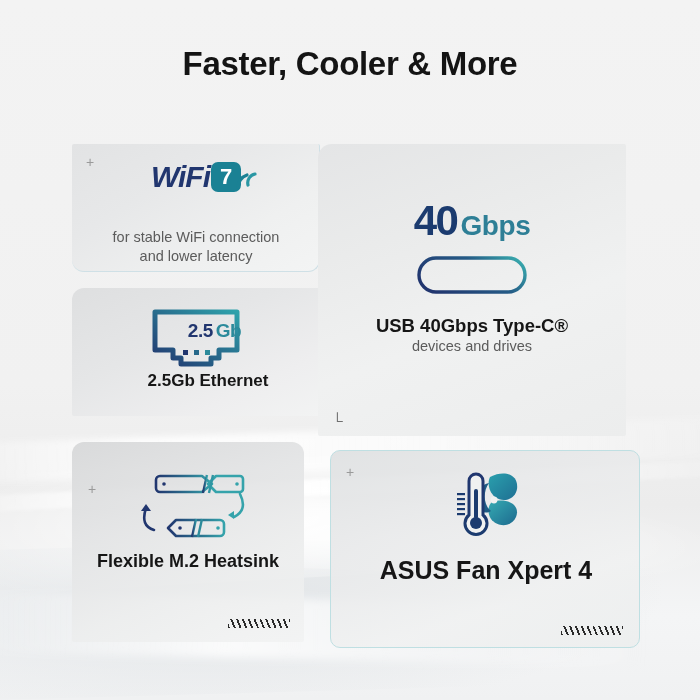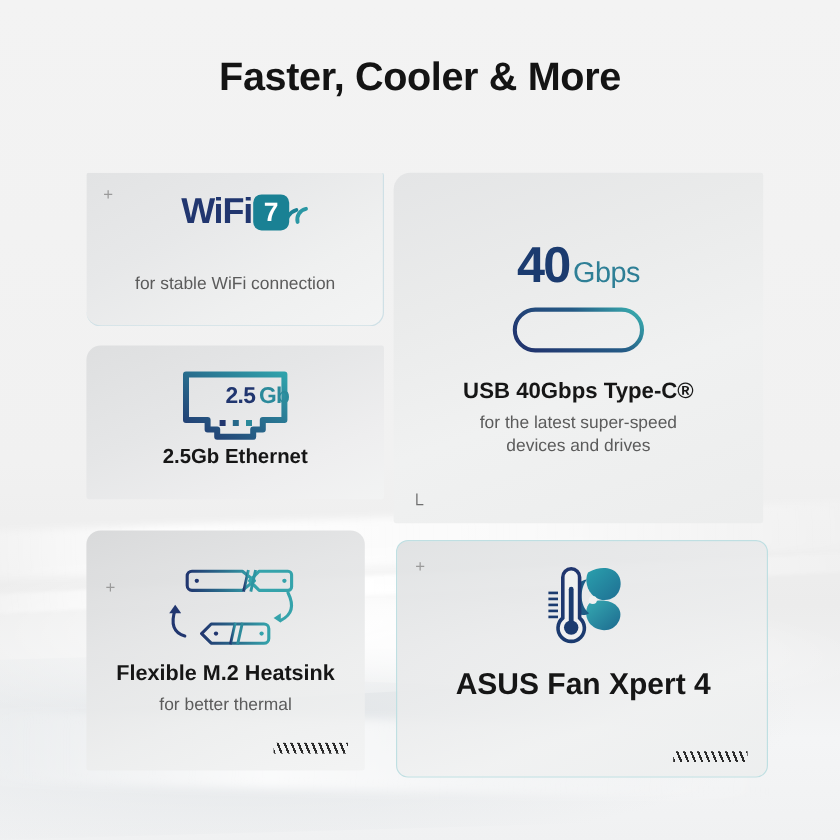--- a/index.html
+++ b/index.html
@@ -97,55 +97,55 @@
     border-right:1px solid #cfe0e6;
     border-bottom:1px solid #cfe0e6;
   }
   #card-wifi .plus-mark { left:14px; top:11px; }
   .wifi-logo {
     position:absolute; left:0; top:18px; width:248px;
     display:flex; justify-content:center; align-items:flex-start;
   }
   .wifi-word {
     font-size:30px; font-weight:bold; color:#21366f;
-    letter-spacing:-1px; line-height:1;
+    letter-spacing:-1px; line-height:1;font-style:italic;
   }
   .wifi7badge {
     position:relative; width:30px; height:30px;
     background:#1a8194; border-radius:7px;
     display:flex; align-items:center; justify-content:center;
     margin-left:1px;
   }
   .wifi7badge span {
     color:#ffffff; font-size:22px; font-weight:bold; line-height:1;
     margin-top:-1px;
   }
   .wifi-arcs { position:absolute; left:calc(50% + 40px); top:10px; }
 
   
   #card-eth {
     left:72px; top:288px; width:248px; height:128px;
     background:linear-gradient(155deg,#dedfe0 0%,#e5e6e7 40%,#eeeeef 75%,#f2f3f3 100%);
     border-radius:12px 2px 2px 2px;
   }
   .eth-icon { position:absolute; left:0; top:18px; width:248px; text-align:center; }
-  .eth-label { position:absolute; left:0; top:82px; width:248px; }
+  .eth-label { position:absolute; left:12px; top:82px; width:248px; }
 
   
   #card-usb {
-    left:328px; top:144px; width:308px; height:292px;
+    left:318px; top:144px; width:308px; height:292px;
     background:linear-gradient(160deg,#e4e5e6 0%,#eaebeb 30%,#f0f1f1 60%,#eceded 100%);
     border-radius:14px 2px 2px 2px;
   }
   .usb-speed {
     position:absolute; left:0; top:56px; width:308px;
     display:flex; justify-content:center; align-items:baseline;
   }
   .usb-40 { font-size:42px; font-weight:bold; color:#1b3b6f; letter-spacing:-1.5px; line-height:1; }
-  .usb-gbps { font-size:24px; font-weight:normal; color:#2e7f96; letter-spacing:-0.4px; margin-left:3px; line-height:1; }
+  .usb-gbps { font-size:28px; font-weight:bold; color:#2e7f96; letter-spacing:-0.4px; margin-left:3px; line-height:1; }
   .usb-port { position:absolute; left:0; top:110px; width:308px; text-align:center; }
   .usb-text { position:absolute; left:0; top:170px; width:308px; }
   #card-usb .corner-mark { left:14px; bottom:8px; }
 
   
   #card-heat {
     left:72px; top:442px; width:232px; height:200px;
     background:linear-gradient(160deg,rgba(214,215,216,.92) 0%,rgba(226,227,228,.9) 35%,rgba(236,237,237,.86) 68%,rgba(242,243,243,.9) 100%);
     border-radius:12px 12px 2px 2px;
   }
@@ -192,20 +192,21 @@
         <span>7</span>
       </div>
       <svg class="wifi-arcs" width="26" height="24" viewBox="0 0 26 24">
         <path d="M2 16 A13 13 0 0 1 11 3" fill="none" stroke="#1a8194" stroke-width="3.2" stroke-linecap="round"></path>
         <path d="M8 19 A9 9 0 0 1 15 8" fill="none" stroke="#2a97a4" stroke-width="3.2" stroke-linecap="round" transform="translate(4,-6)"></path>
       </svg>
     </div>
 
     <div style="position:absolute;left:0;top:68px;width:248px;margin-top:14px;">
       <div class="card-sub">for stable WiFi connection</div>
+      <div class="card-sub" style="margin-top:0;">and lower latency</div>
     </div>
   </div>
 
   <div class="card" id="card-eth">
     <div class="eth-icon">
       <svg width="94" height="62" viewBox="0 0 94 62">
         <defs>
           <linearGradient id="ethGrad" x1="0" y1="1" x2="1" y2="0">
             <stop offset="0%" stop-color="#21366f"></stop>
             <stop offset="100%" stop-color="#2fa2ab"></stop>
@@ -244,21 +245,20 @@
             <stop offset="100%" stop-color="#2d7f95"></stop>
           </linearGradient>
         </defs>
         <rect x="3" y="4" width="106" height="34" rx="17" ry="17" fill="none" stroke="url(#usbGrad)" stroke-width="3.4"></rect>
         <line x1="24" y1="21" x2="88" y2="21" stroke="url(#usbGrad2)" stroke-width="3.4" stroke-linecap="round"></line>
       </svg>
     </div>
 
     <div class="usb-text">
       <div class="card-title" style="font-size:18.5px;text-align:center;">USB 40Gbps Type-C®</div>
-      <div class="card-sub" style="margin-top:7px;">for the latest super-speed</div>
       <div class="card-sub" style="margin-top:0;">devices and drives</div>
     </div>
 
     <div class="corner-mark">└</div>
   </div>
 
   <div class="card" id="card-heat">
     <div class="plus-mark">+</div>
 
     <div class="heat-icon">
@@ -291,21 +291,20 @@
 
         <path d="M116 24 Q124 40 110 47" fill="none" stroke="#35a3ab" stroke-width="2.6" stroke-linecap="round"></path>
         <path d="M110 41 L110 49 L104 45 Z" fill="#35a3ab"></path>
         <path d="M30 60 Q16 56 22 38" fill="none" stroke="#21366f" stroke-width="2.6" stroke-linecap="round"></path>
         <path d="M17 41 L22 34 L27 41 Z" fill="#21366f"></path>
       </svg>
     </div>
 
     <div class="heat-text">
       <div class="card-title" style="font-size:18px;">Flexible M.2 Heatsink</div>
-      <div class="card-sub" style="margin-top:6px;">for better thermal</div>
     </div>
 
     <div class="hatch"></div>
   </div>
 
   <div class="card" id="card-fan">
     <div class="plus-mark">+</div>
 
     <div class="fan-icon">
       <svg width="86" height="80" viewBox="0 0 86 80">

